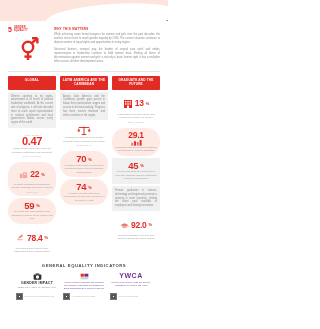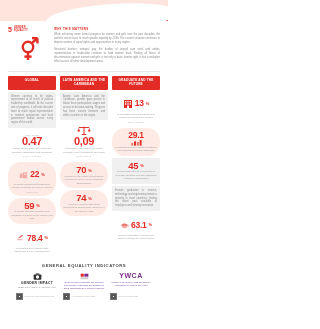--- a/index.html
+++ b/index.html
@@ -194,21 +194,20 @@
       <div class="card plain">
         <div style="text-align:center">
           <svg class="svgwrap" width="14" height="11" viewBox="0 0 16 12">
             <line x1="8" y1="1.5" x2="8" y2="10.5" stroke="#e32b25" stroke-width="1.1"></line>
             <line x1="2" y1="2.6" x2="14" y2="2.6" stroke="#e32b25" stroke-width="1.1"></line>
             <polygon points="2,3 0.4,7 3.6,7" fill="#e32b25"></polygon>
             <polygon points="14,3 12.4,7 15.6,7" fill="#e32b25"></polygon>
             <line x1="5.4" y1="10.6" x2="10.6" y2="10.6" stroke="#e32b25" stroke-width="1.1"></line>
           </svg>
         </div>
-        <div class="big">0,09</div>
         <div class="clabel">Regional average gap in the gender inequality index recorded for the region</div>
         <div class="csrc">Source: ECLAC</div>
       </div>
       <div class="card peach">
         <div class="statrow">
           <span class="big md">70</span>
           <span class="unit" style="color:#e32b25">%</span>
         </div>
         <div class="clabel">of women in the region report having experienced some form of workplace discrimination</div>
       </div>
@@ -266,21 +265,21 @@
       </div>
       <div class="card plain">
         <div class="statrow">
           <span>
             <svg width="9" height="8" viewBox="0 0 10 8">
                 <polygon points="5,1 9.4,3 5,5 0.6,3" fill="#e8766c"></polygon>
                 <rect x="8.6" y="3" width=".6" height="2.6" fill="#e8766c"></rect>
                 <path d="M2.4 3.8 V5.6 Q5 7.2 7.6 5.6 V3.8" fill="#f3a9a0"></path>
               </svg>
           </span>
-          <span class="big sm">63.1</span>
+          <span class="big sm">92.0</span>
           <span class="unit" style="color:#e32b25">%</span>
         </div>
         <div class="clabel">of female graduates expect to face barriers entering the labour market</div>
       </div>
     </div>
 
   </div>
 
   <div class="genhead">GENERAL EQUALITY INDICATORS</div>
 

